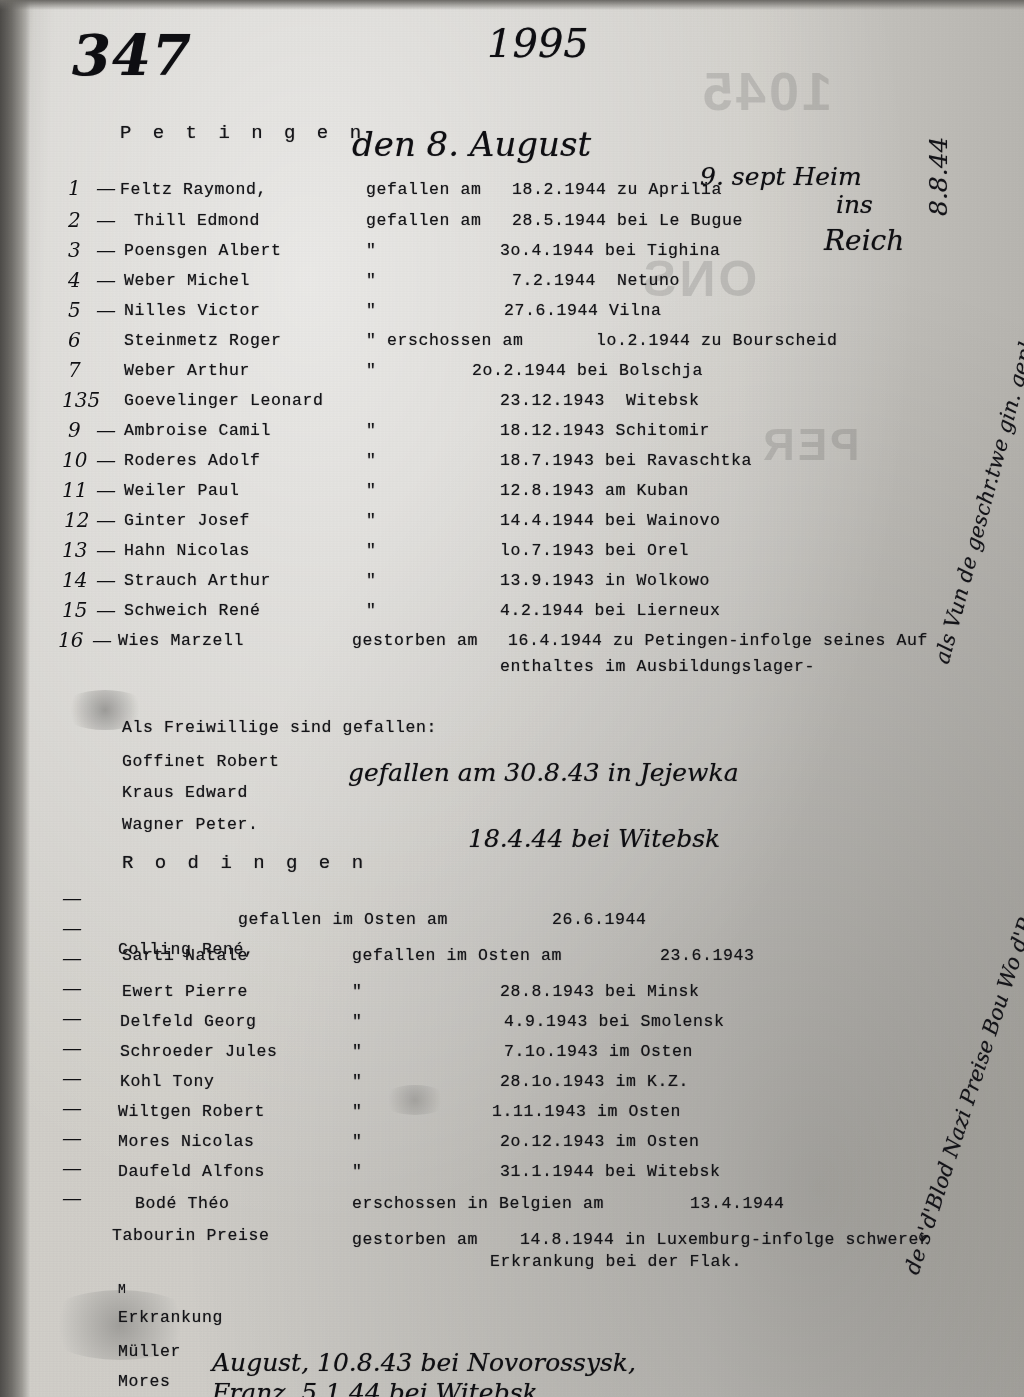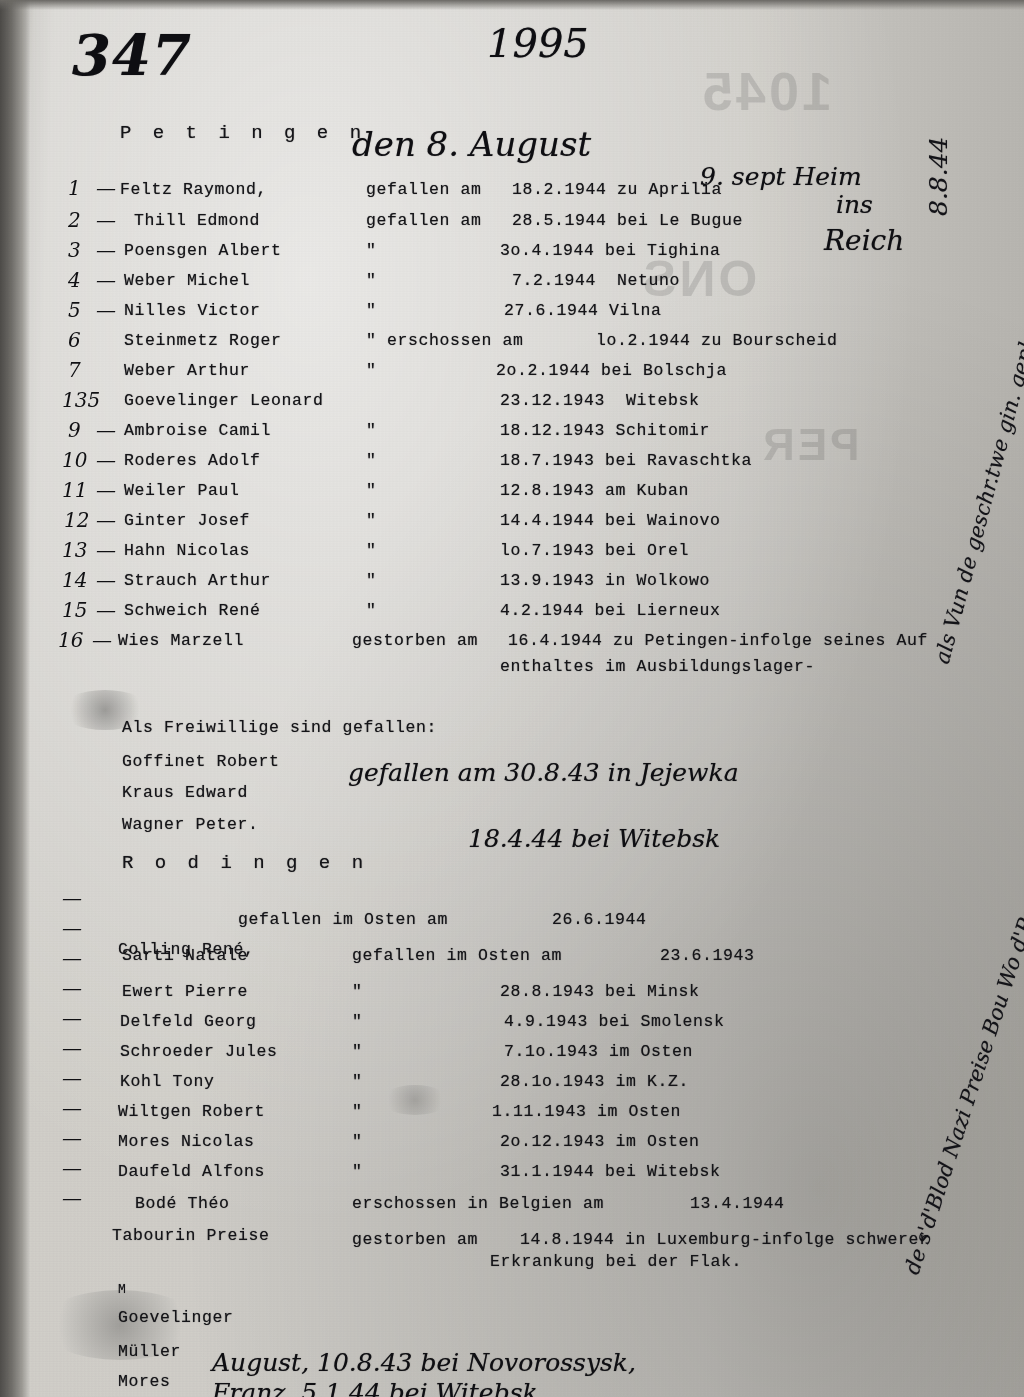--- a/index.html
+++ b/index.html
@@ -169,21 +169,21 @@
   <div class="typed" style="left:124px;top:301px;">Nilles Victor</div>
   <div class="typed" style="left:366px;top:301px;">"</div>
   <div class="typed" style="left:504px;top:301px;">27.6.1944 Vilna</div>
 
   <div class="typed" style="left:124px;top:331px;">Steinmetz Roger</div>
   <div class="typed" style="left:366px;top:331px;">" erschossen am</div>
   <div class="typed" style="left:596px;top:331px;">lo.2.1944 zu Bourscheid</div>
 
   <div class="typed" style="left:124px;top:361px;">Weber Arthur</div>
   <div class="typed" style="left:366px;top:361px;">"</div>
-  <div class="typed" style="left:496px;top:361px;">2o.2.1944 bei Bolschja</div>
+  <div class="typed" style="left:472px;top:361px;">2o.2.1944 bei Bolschja</div>
 
   <div class="typed" style="left:124px;top:391px;">Goevelinger Leonard</div>
   <div class="typed" style="left:500px;top:391px;">23.12.1943  Witebsk</div>
 
   <div class="typed" style="left:124px;top:421px;">Ambroise Camil</div>
   <div class="typed" style="left:366px;top:421px;">"</div>
   <div class="typed" style="left:500px;top:421px;">18.12.1943 Schitomir</div>
 
   <div class="typed" style="left:124px;top:451px;">Roderes Adolf</div>
   <div class="typed" style="left:366px;top:451px;">"</div>
@@ -277,21 +277,21 @@
   <div class="typed" style="left:118px;top:1194px;margin-left:17px;">Bodé Théo</div>
   <div class="typed" style="left:352px;top:1194px;">erschossen in Belgien am</div>
   <div class="typed" style="left:690px;top:1194px;">13.4.1944</div>
 
   <div class="typed" style="left:112px;top:1226px;">Tabourin Preise</div>
   <div class="typed" style="left:352px;top:1230px;">gestorben am</div>
   <div class="typed" style="left:520px;top:1230px;">14.8.1944 in Luxemburg-infolge schwerer</div>
   <div class="typed" style="left:490px;top:1252px;">Erkrankung bei der Flak.</div>
 
   <div class="typed" style="left:118px;top:1282px;font-size:13px;">M</div>
-  <div class="typed" style="left:118px;top:1308px;">Goevelinger</div>
+  <div class="typed" style="left:118px;top:1308px;">Erkrankung</div>
 
   <div class="typed" style="left:118px;top:1342px;">Müller</div>
   <div class="hand" style="left:212px;top:1334px;font-size:25px;">August, 10.8.43 bei Novorossysk,</div>
 
   <div class="typed" style="left:118px;top:1372px;">Mores</div>
   <div class="hand" style="left:212px;top:1364px;font-size:25px;">Franz  5.1.44 bei Witebsk,</div>
 
   <div id="bottomedge"></div>
 </div>
 

